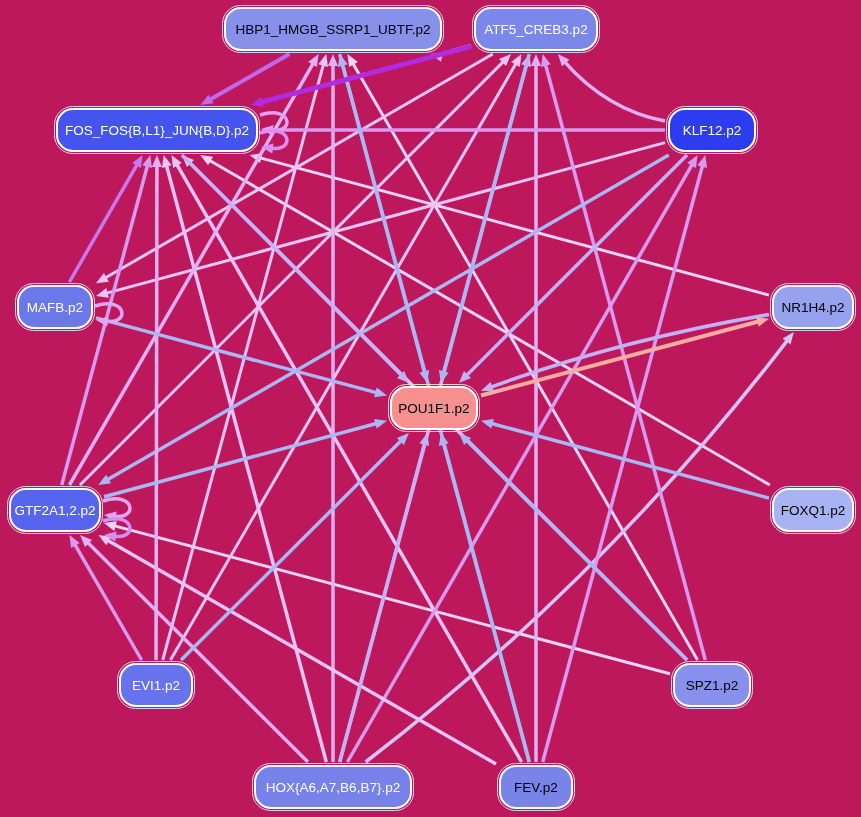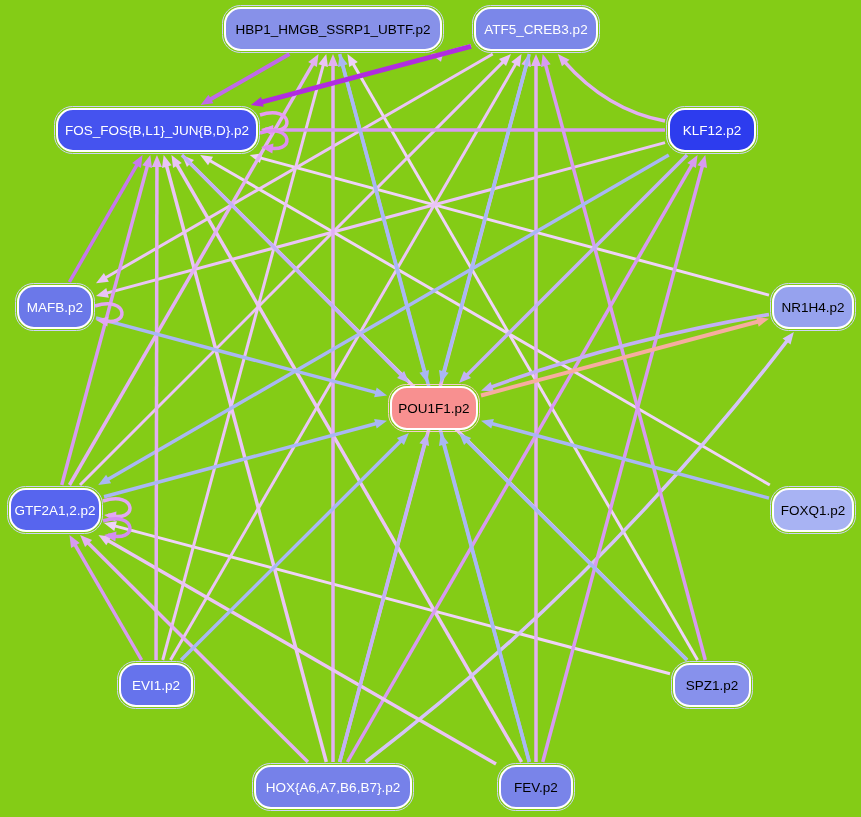--- a/index.html
+++ b/index.html
@@ -4,21 +4,21 @@
 <style>
   html, body {
     margin: 0;
     padding: 0;
     background: #ffffff;
   }
   #stage {
     position: relative;
     width: 861px;
     height: 817px;
-    background: #84cc16;
+    background: #be185d;
     overflow: hidden;
     font-family: "Liberation Sans", sans-serif;
   }
   svg text {
     font-family: "Liberation Sans", sans-serif;
     pointer-events: none;
   }
   .edge-path { fill: none; }
   .node-rect { cursor: pointer; }
 </style>

